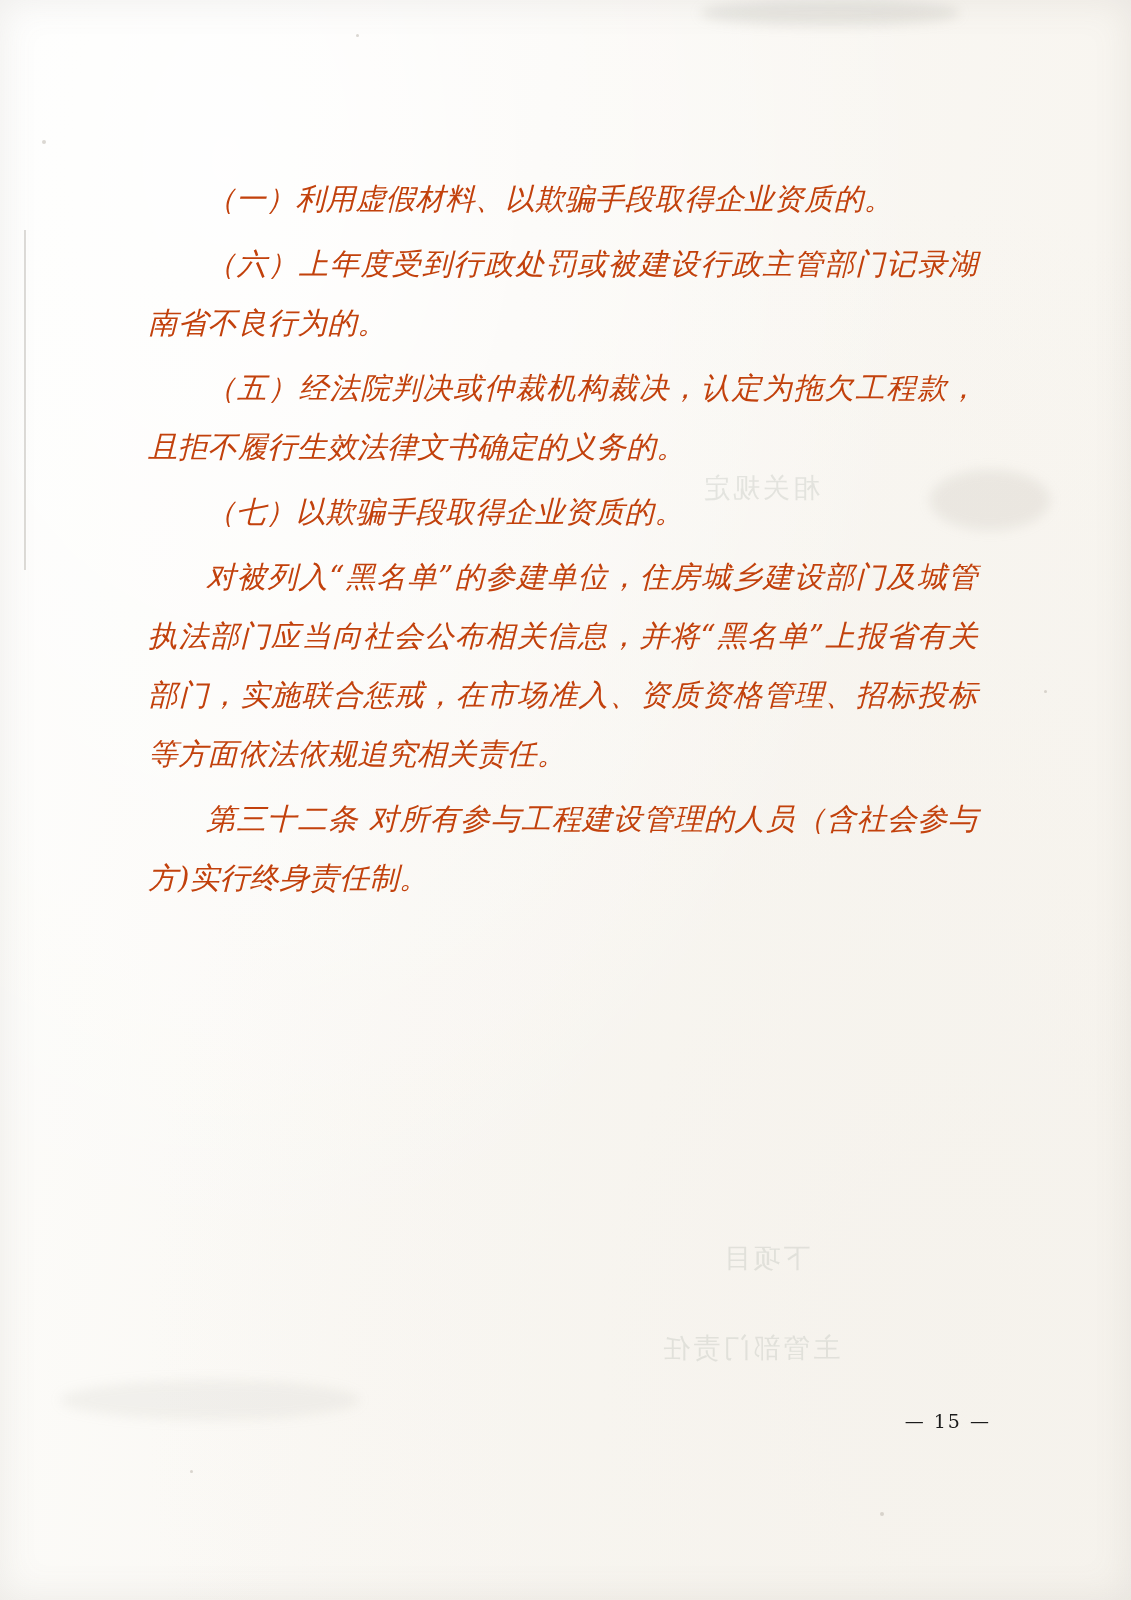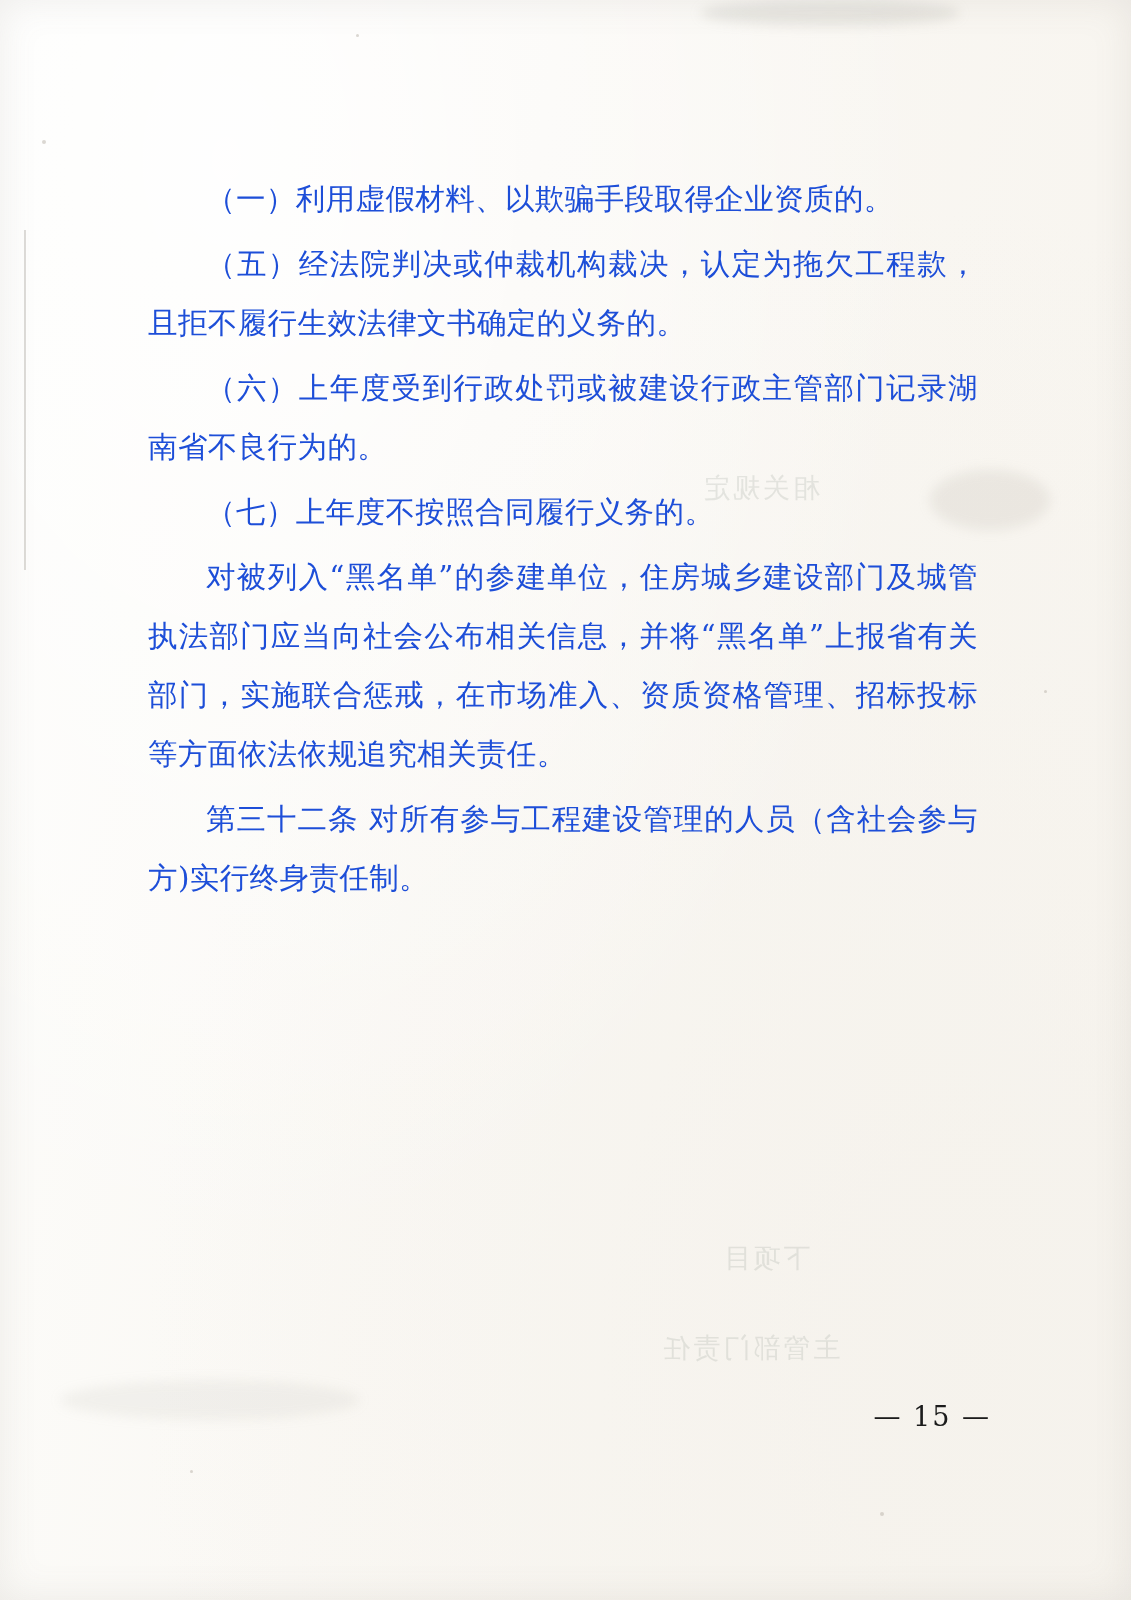--- a/index.html
+++ b/index.html
@@ -50,35 +50,36 @@
   .content {
     position: absolute;
     left: 148px;
     top: 170px;
     width: 830px;
   }
   p.para {
     margin: 0 0 6px 0;
     font-size: 29.5px;
     line-height: 59px;
-    color: #1d4ed8;
+    color: #c2410c;
     text-align: justify;
     text-justify: inter-character;
     letter-spacing: 0.4px;
     text-indent: 0;
     font-family: "DejaVu Serif", "Liberation Serif", serif;
+    font-style: italic;
   }
   p.indent {
     text-indent: 58px;
   }
   .page-number {
     position: absolute;
     right: 140px;
     bottom: 168px;
-    font-size: 27px;
+    font-size: 19px;
     color: #1b1b1b;
     letter-spacing: 2px;
     font-family: "DejaVu Serif", "Liberation Serif", serif;
   }
   
   .bleed {
     position: absolute;
     color: rgba(150,160,150,0.22);
     font-size: 27px;
     letter-spacing: 3px;
@@ -112,23 +113,23 @@
   <div class="speck" style="left:190px;top:1470px;width:3px;height:3px;"></div>
   <div class="speck" style="left:880px;top:1512px;width:4px;height:4px;"></div>
   <div class="margin-line"></div>
 
   <div class="bleed" style="left:700px;top:470px;">相关规定</div>
   <div class="bleed" style="left:720px;top:1240px;">下项目</div>
   <div class="bleed" style="left:660px;top:1330px;">主管部门责任</div>
 
   <div class="content">
     <p class="para indent">（一）利用虚假材料、以欺骗手段取得企业资质的。</p>
+    <p class="para indent">（六）上年度受到行政处罚或被建设行政主管部门记录湖南省不良行为的。</p>
     <p class="para indent">（五）经法院判决或仲裁机构裁决，认定为拖欠工程款，且拒不履行生效法律文书确定的义务的。</p>
-    <p class="para indent">（六）上年度受到行政处罚或被建设行政主管部门记录湖南省不良行为的。</p>
-    <p class="para indent">（七）上年度不按照合同履行义务的。</p>
+    <p class="para indent">（七）以欺骗手段取得企业资质的。</p>
     <p class="para indent">对被列入“黑名单”的参建单位，住房城乡建设部门及城管执法部门应当向社会公布相关信息，并将“黑名单”上报省有关部门，实施联合惩戒，在市场准入、资质资格管理、招标投标等方面依法依规追究相关责任。</p>
     <p class="para indent">第三十二条  对所有参与工程建设管理的人员（含社会参与方)实行终身责任制。</p>
   </div>
 
   <div class="page-number">— 15 —</div>
 
   <div class="edge-shadow"></div>
 </div>
 
 </body></html>

